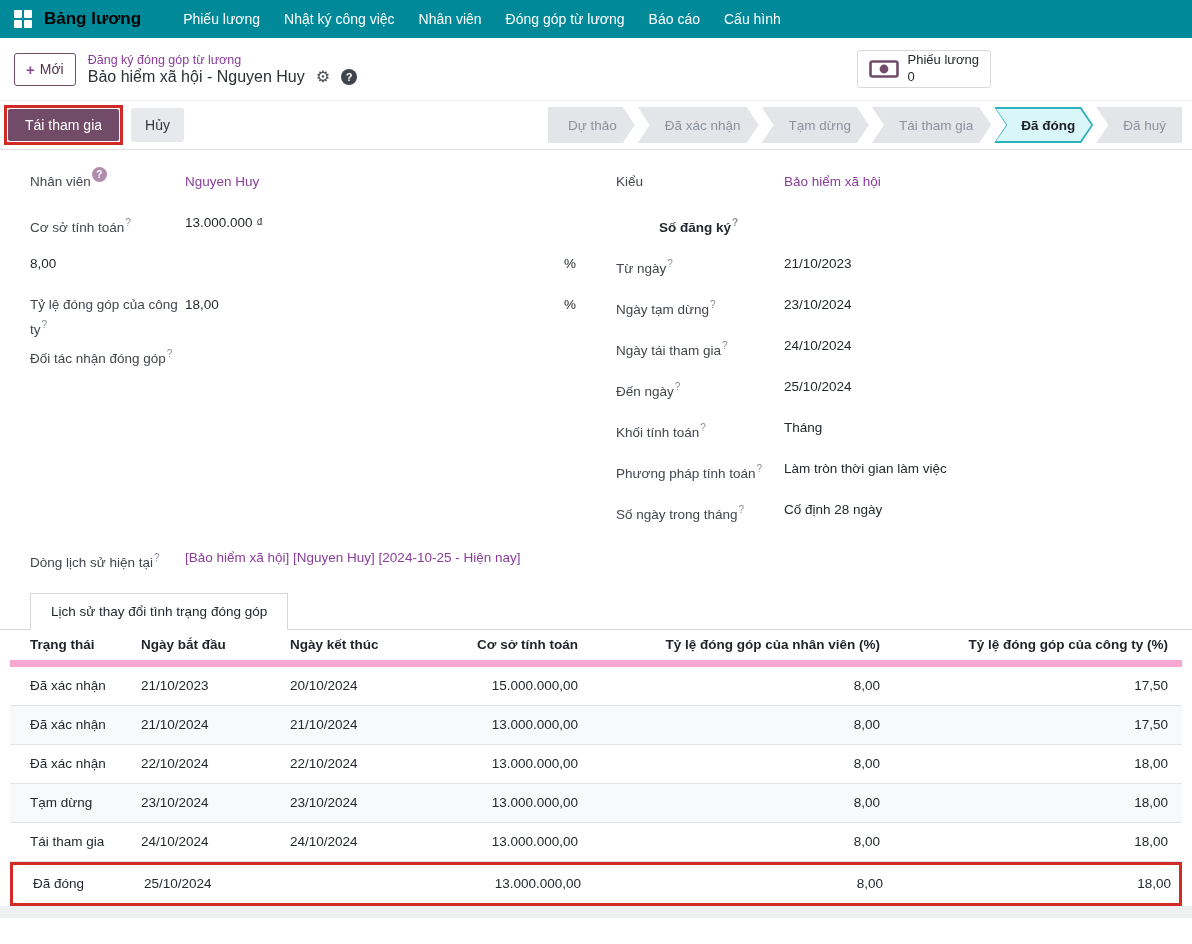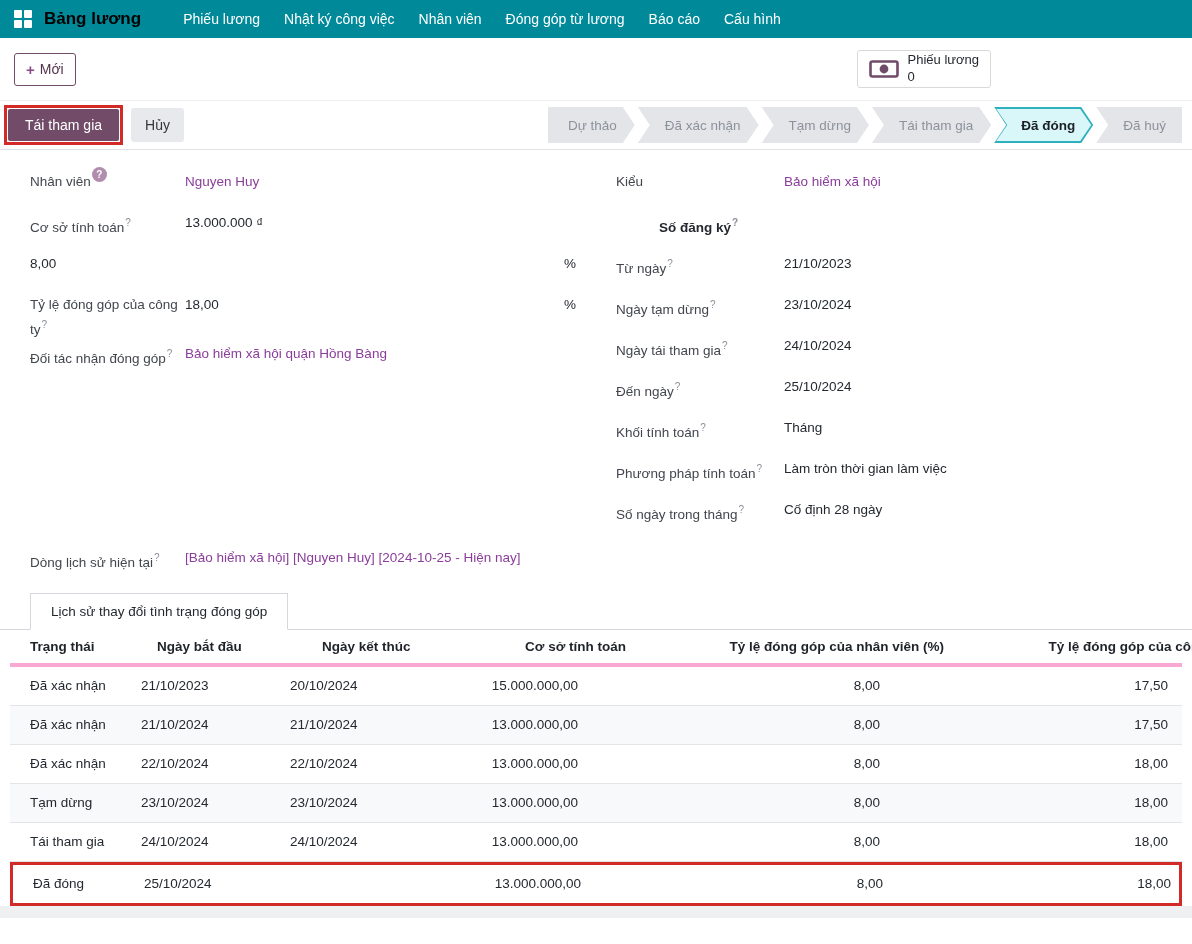--- a/index.html
+++ b/index.html
@@ -62,21 +62,21 @@
   .hrow { display:flex; align-items:flex-start; padding:10px 20px 0 30px; }
   .hrow .flabel { width:155px; }
 
   
   .tabbar { margin-top:20px; border-bottom:1px solid #d4d7db; display:flex; padding-left:30px; }
   .tab { background:#fff; border:1px solid #d4d7db; border-bottom:1px solid #fff; margin-bottom:-1px; padding:10px 20px; font-size:13.5px; color:#24292f; cursor:pointer; }
 
   
   .o-table { margin:0 10px; }
   .trow { display:grid; grid-template-columns:111px 149px 150px 138px 302px 288px; align-items:center; min-height:39px; padding:0 14px 0 20px; border-bottom:1px solid #e2e4e8; font-size:13.5px; color:#24292f; }
-  .trow.thead { font-weight:700; color:#1f2329; border-bottom:4px solid #f9a8d4; min-height:37px; cursor:pointer;gap:16px; }
+  .trow.thead { font-weight:700; color:#1f2329; border-bottom:7px solid #f9a8d4; min-height:37px; cursor:pointer; }
   .trow.alt { background:#f8f9fa; }
   .trow.annotated { border:3px solid #d22b27; min-height:44px; background:#fff; }
   .c { overflow:hidden; white-space:nowrap; }
   .c4,.c5,.c6 { text-align:right; }
   .bottom-gray { height:12px; background:#eef0f1; }
 </style>
 </head>
 <body>
 
 <div class="navbar">
@@ -95,20 +95,28 @@
     <span class="nav-item">Báo cáo</span>
     <span class="nav-item">Cấu hình</span>
   </div>
 </div>
 
 <div class="control-panel">
   <button class="new-btn">
     <span class="plus">+</span>
     <span>Mới</span>
   </button>
+  <div class="bc-block">
+    <a class="bc-parent">Đăng ký đóng góp từ lương</a>
+    <div class="bc-title-row">
+      <span class="bc-title">Bảo hiểm xã hội - Nguyen Huy</span>
+      <span class="gear">⚙</span>
+      <span class="help-circle">?</span>
+    </div>
+  </div>
   <div class="smart-btn">
     <svg width="30" height="20" viewBox="0 0 30 20">
       <rect x="1.5" y="2.5" width="27" height="15" rx="2" fill="none" stroke="#714b67" stroke-width="2.6"></rect>
       <circle cx="15" cy="10" r="4.4" fill="#714b67"></circle>
     </svg>
     <div class="labels">
       <span>Phiếu lương</span>
       <span>0</span>
     </div>
   </div>
@@ -166,23 +174,20 @@
       </div>
       <div class="frow">
         <div class="flabel"><span>Tỷ lệ đóng góp của công ty</span><sup class="qsup">?</sup></div>
         <div class="fvalue">
             <span>18,00</span>
             <span class="suffix">%</span>
           </div>
       </div>
       <div class="frow">
         <div class="flabel"><span>Đối tác nhận đóng góp</span><sup class="qsup">?</sup></div>
-        <div class="fvalue">
-            <a class="link">Bảo hiểm xã hội quận Hồng Bàng</a>
-          </div>
       </div>
     </div>
 
     <div class="col col-right">
       <div class="frow">
         <div class="flabel"><span>Kiểu</span></div>
         <div class="fvalue">
             <a class="link">Bảo hiểm xã hội</a>
           </div>
       </div>

